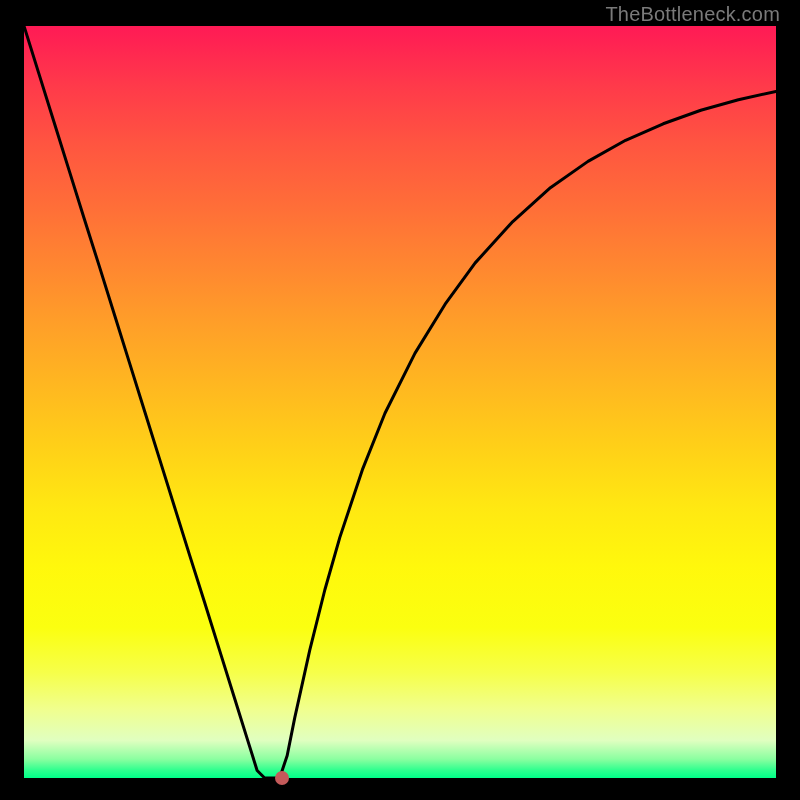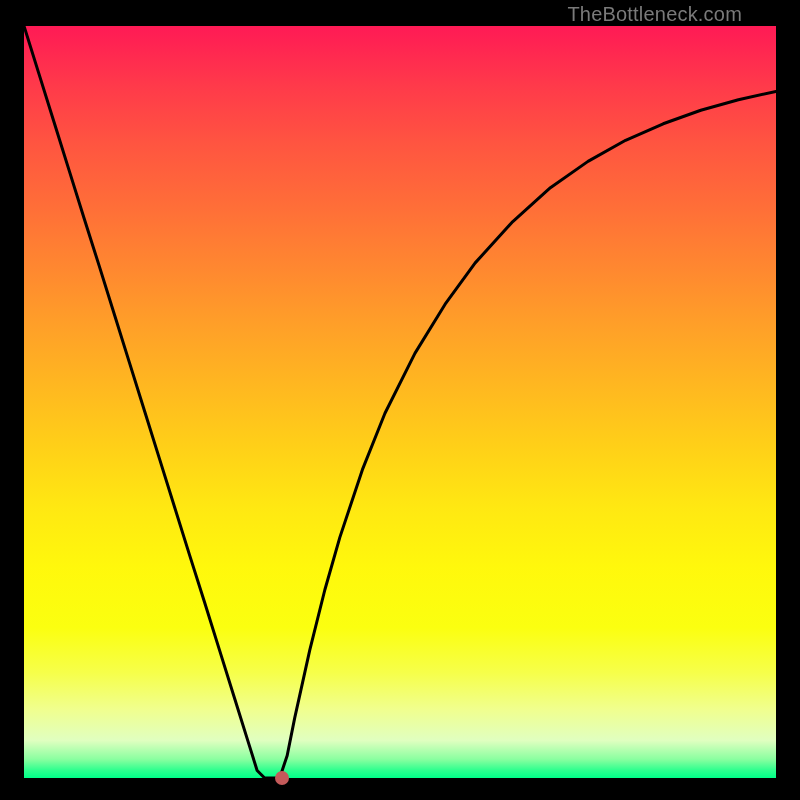--- a/index.html
+++ b/index.html
@@ -9,20 +9,21 @@
     height: 800px;
     overflow: hidden;
     background: #000;
     font-family: Arial, Helvetica, sans-serif;
   }
   .container {
     position: relative;
     width: 748px;
     height: 800px;
     background: #000;
+    padding-left: 38px;
   }
   .plot-area {
     position: absolute;
     left: 24px;
     top: 26px;
     width: 752px;
     height: 752px;
     background: linear-gradient(to bottom,
       #ff1a55 0%,
       #ff3a4a 8%,

